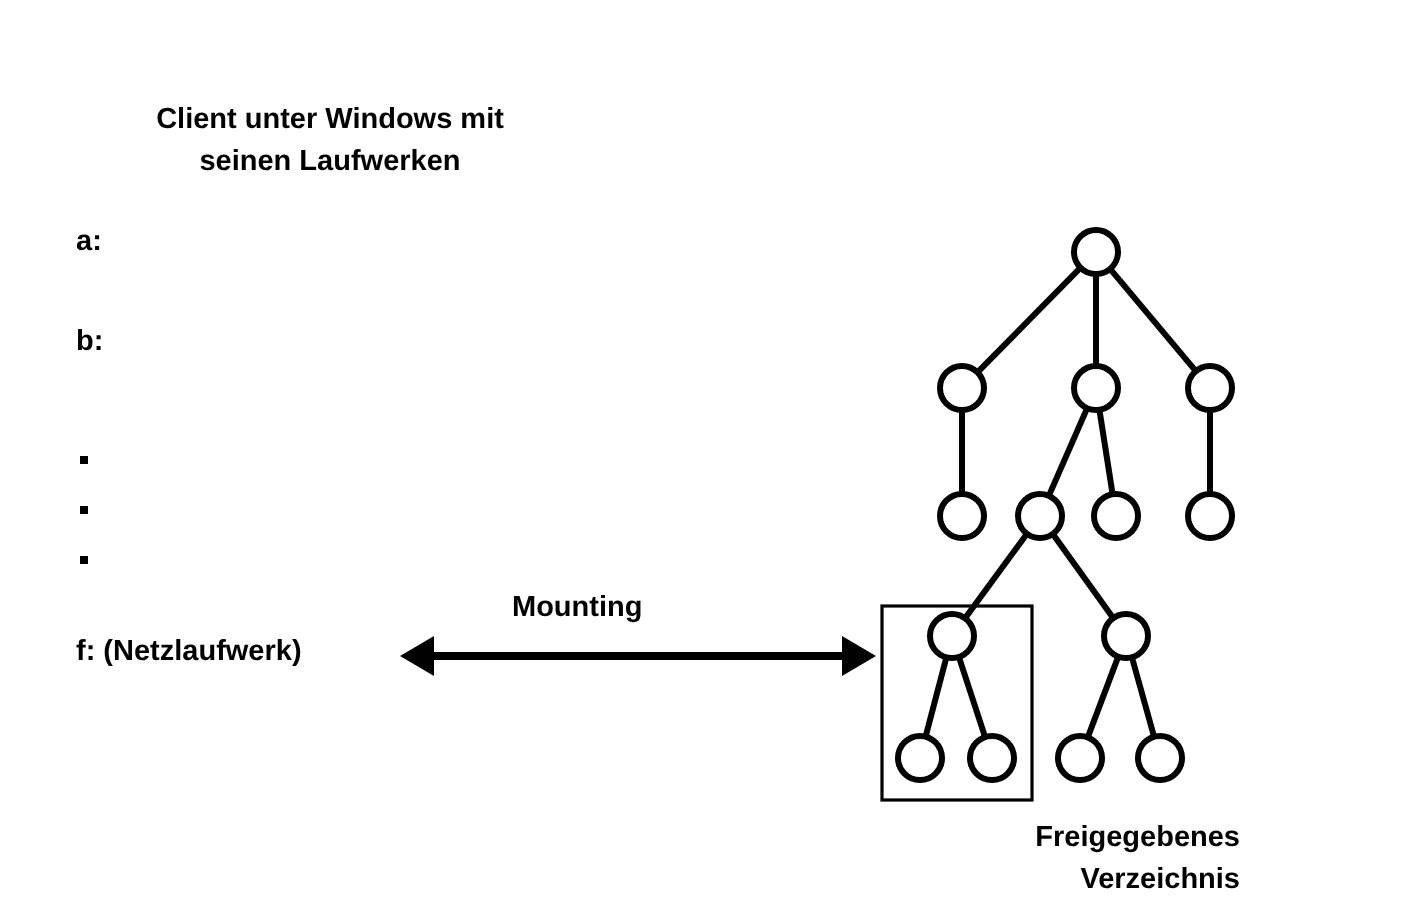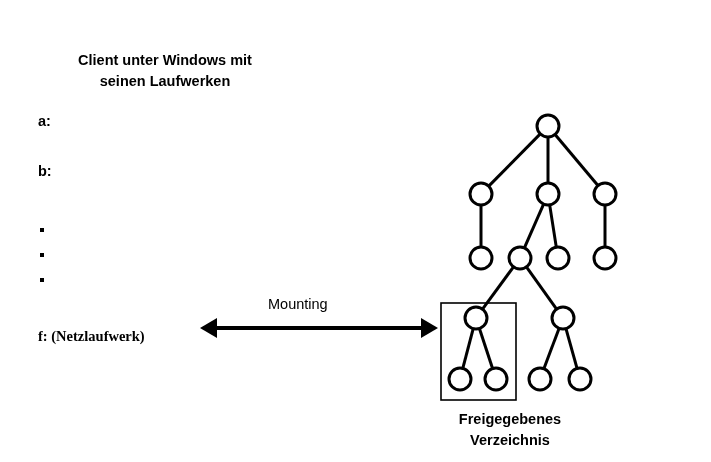--- a/index.html
+++ b/index.html
@@ -41,46 +41,46 @@
   .drive {
     position: absolute;
     font-weight: bold;
     font-size: 14.5px;
     color: #000000;
     white-space: pre;
     left: 38px;
   }
   #drive-a  { top: 113px; }
   #drive-b  { top: 163px; }
-  #drive-f  { top: 328px; font-family: Liberation Serif, serif; }
+  #drive-f  { top: 318px; }
   .ellipsis-dot {
     position: absolute;
     left: 40px;
     width: 4px;
     height: 4px;
     background: #000000;
   }
   #dot-1 { top: 228px; }
   #dot-2 { top: 253px; }
   #dot-3 { top: 278px; }
   #mounting-label {
     position: absolute;
-    left: 268px;
+    left: 256px;
     top: 296px;
-    font-weight: normal;
+    font-weight: bold;
     font-size: 14.5px;
     color: #000000;
     white-space: pre;
   }
   #share-caption {
     position: absolute;
     left: 400px;
     top: 409px;
     width: 220px;
-    text-align: center;
+    text-align: right;
     font-weight: bold;
     font-size: 14.5px;
     line-height: 21px;
     color: #000000;
     white-space: pre;
   }
   #diagram-svg {
     position: absolute;
     left: 0;
     top: 0;

